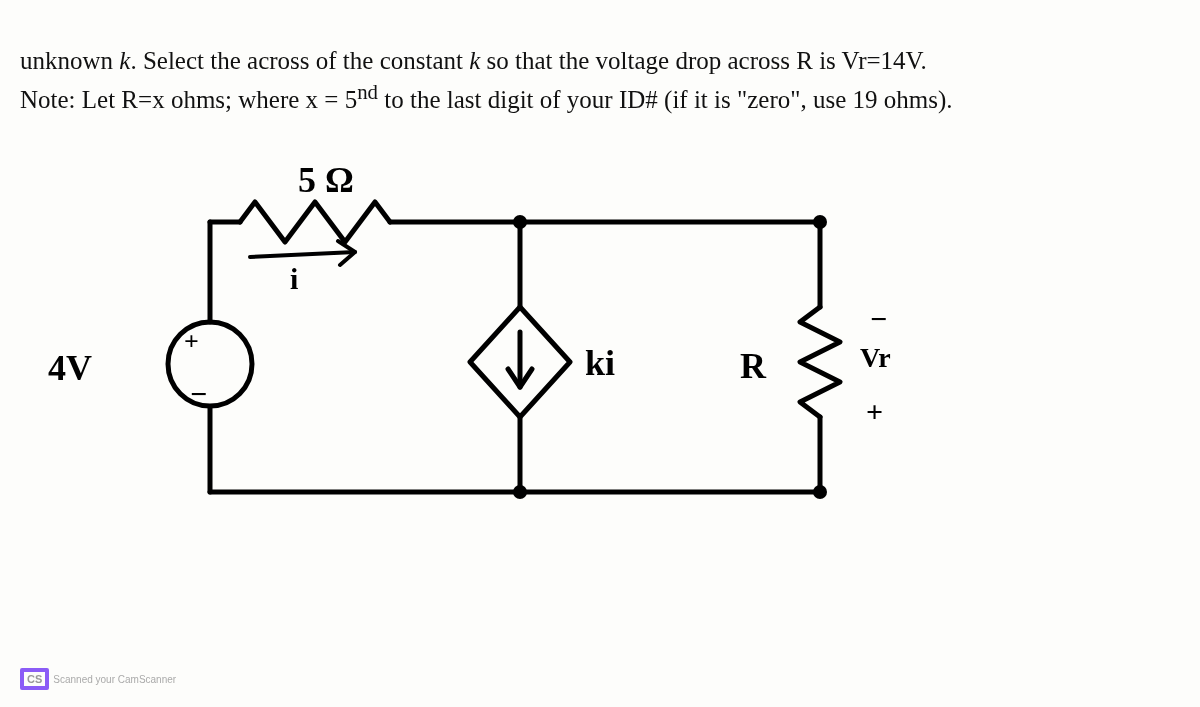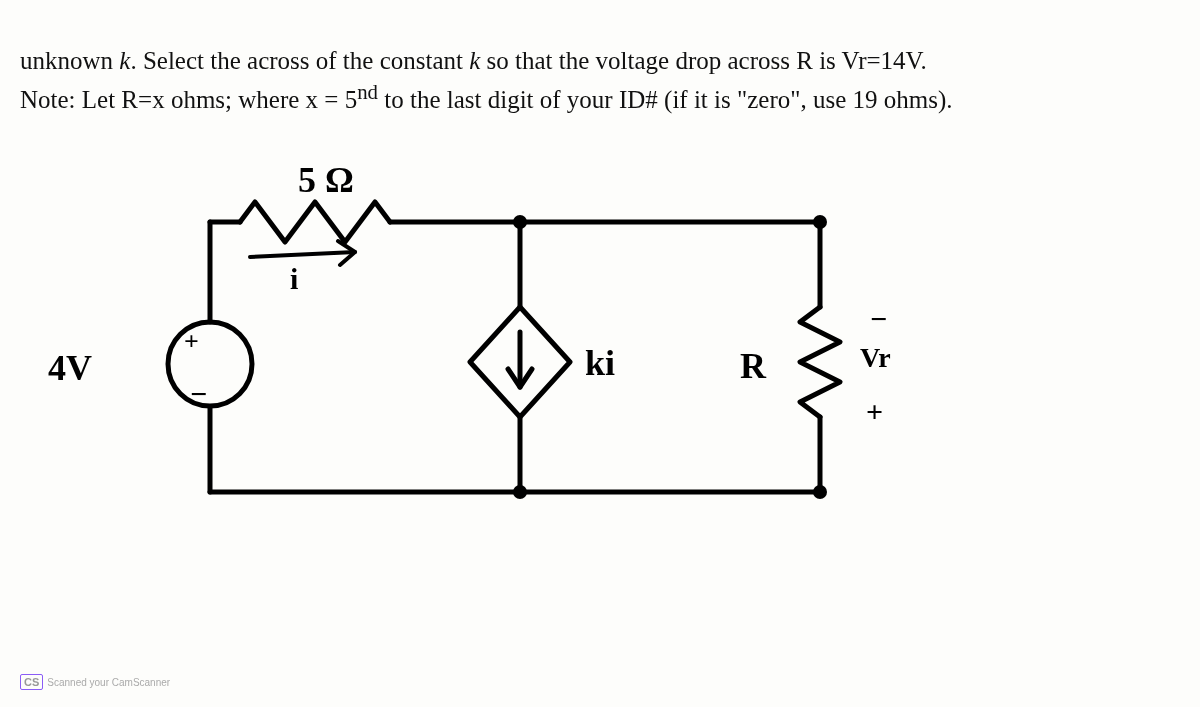--- a/index.html
+++ b/index.html
@@ -91,21 +91,21 @@
       bottom: 0;
       left: 0;
       display: flex;
       align-items: center;
       gap: 4px;
       font-size: 10px;
       color: #aaa;
       font-family: Arial, sans-serif;
     }
     .watermark .cs-box {
-      border: 1px solid #8b5cf6;
+      border: 4px solid #8b5cf6;
       border-radius: 2px;
       padding: 1px 3px;
       font-weight: bold;
       color: #999;
       font-size: 11px;
     }
     .page-container {
       position: relative;
       height: 680px;
     }

